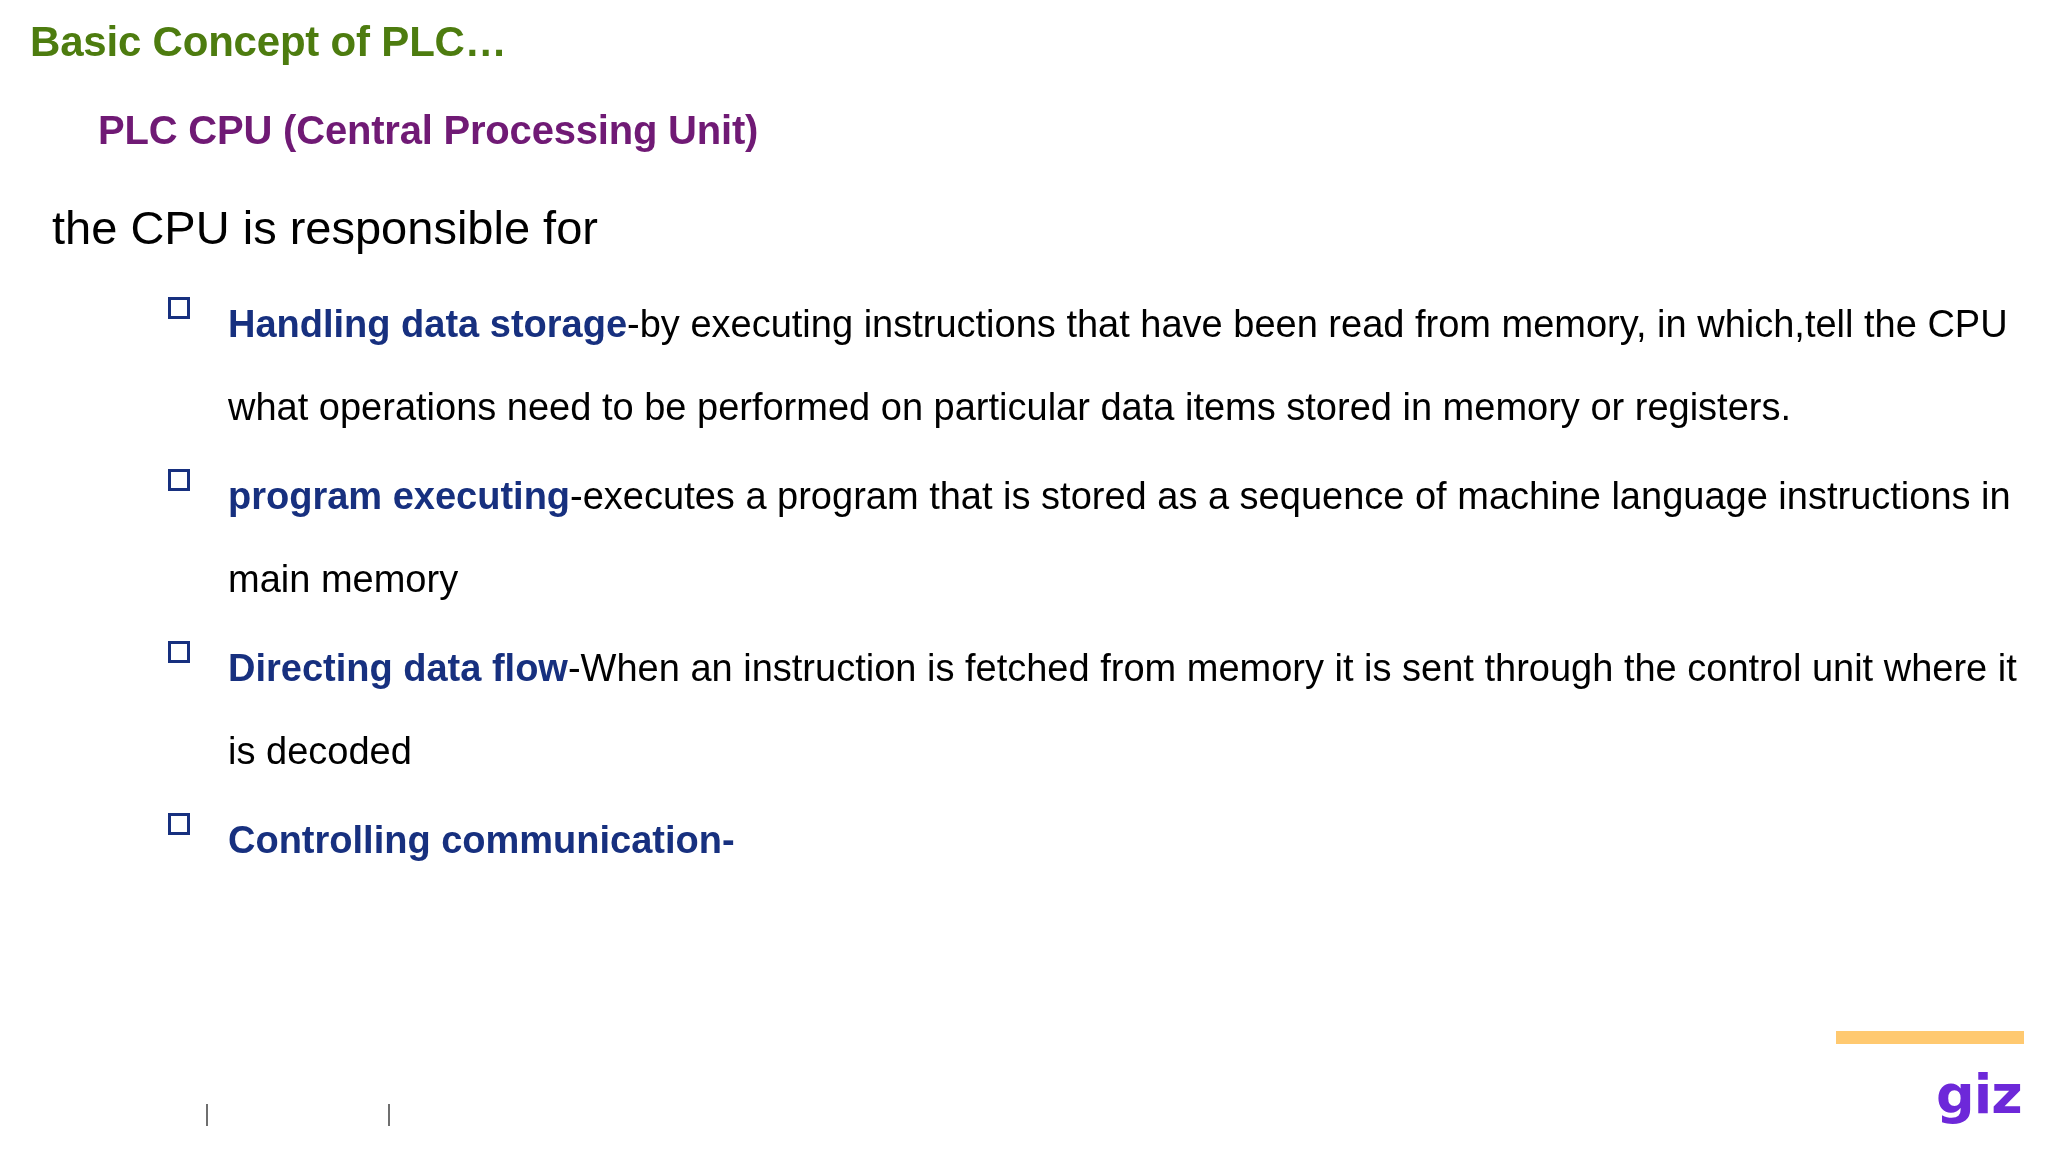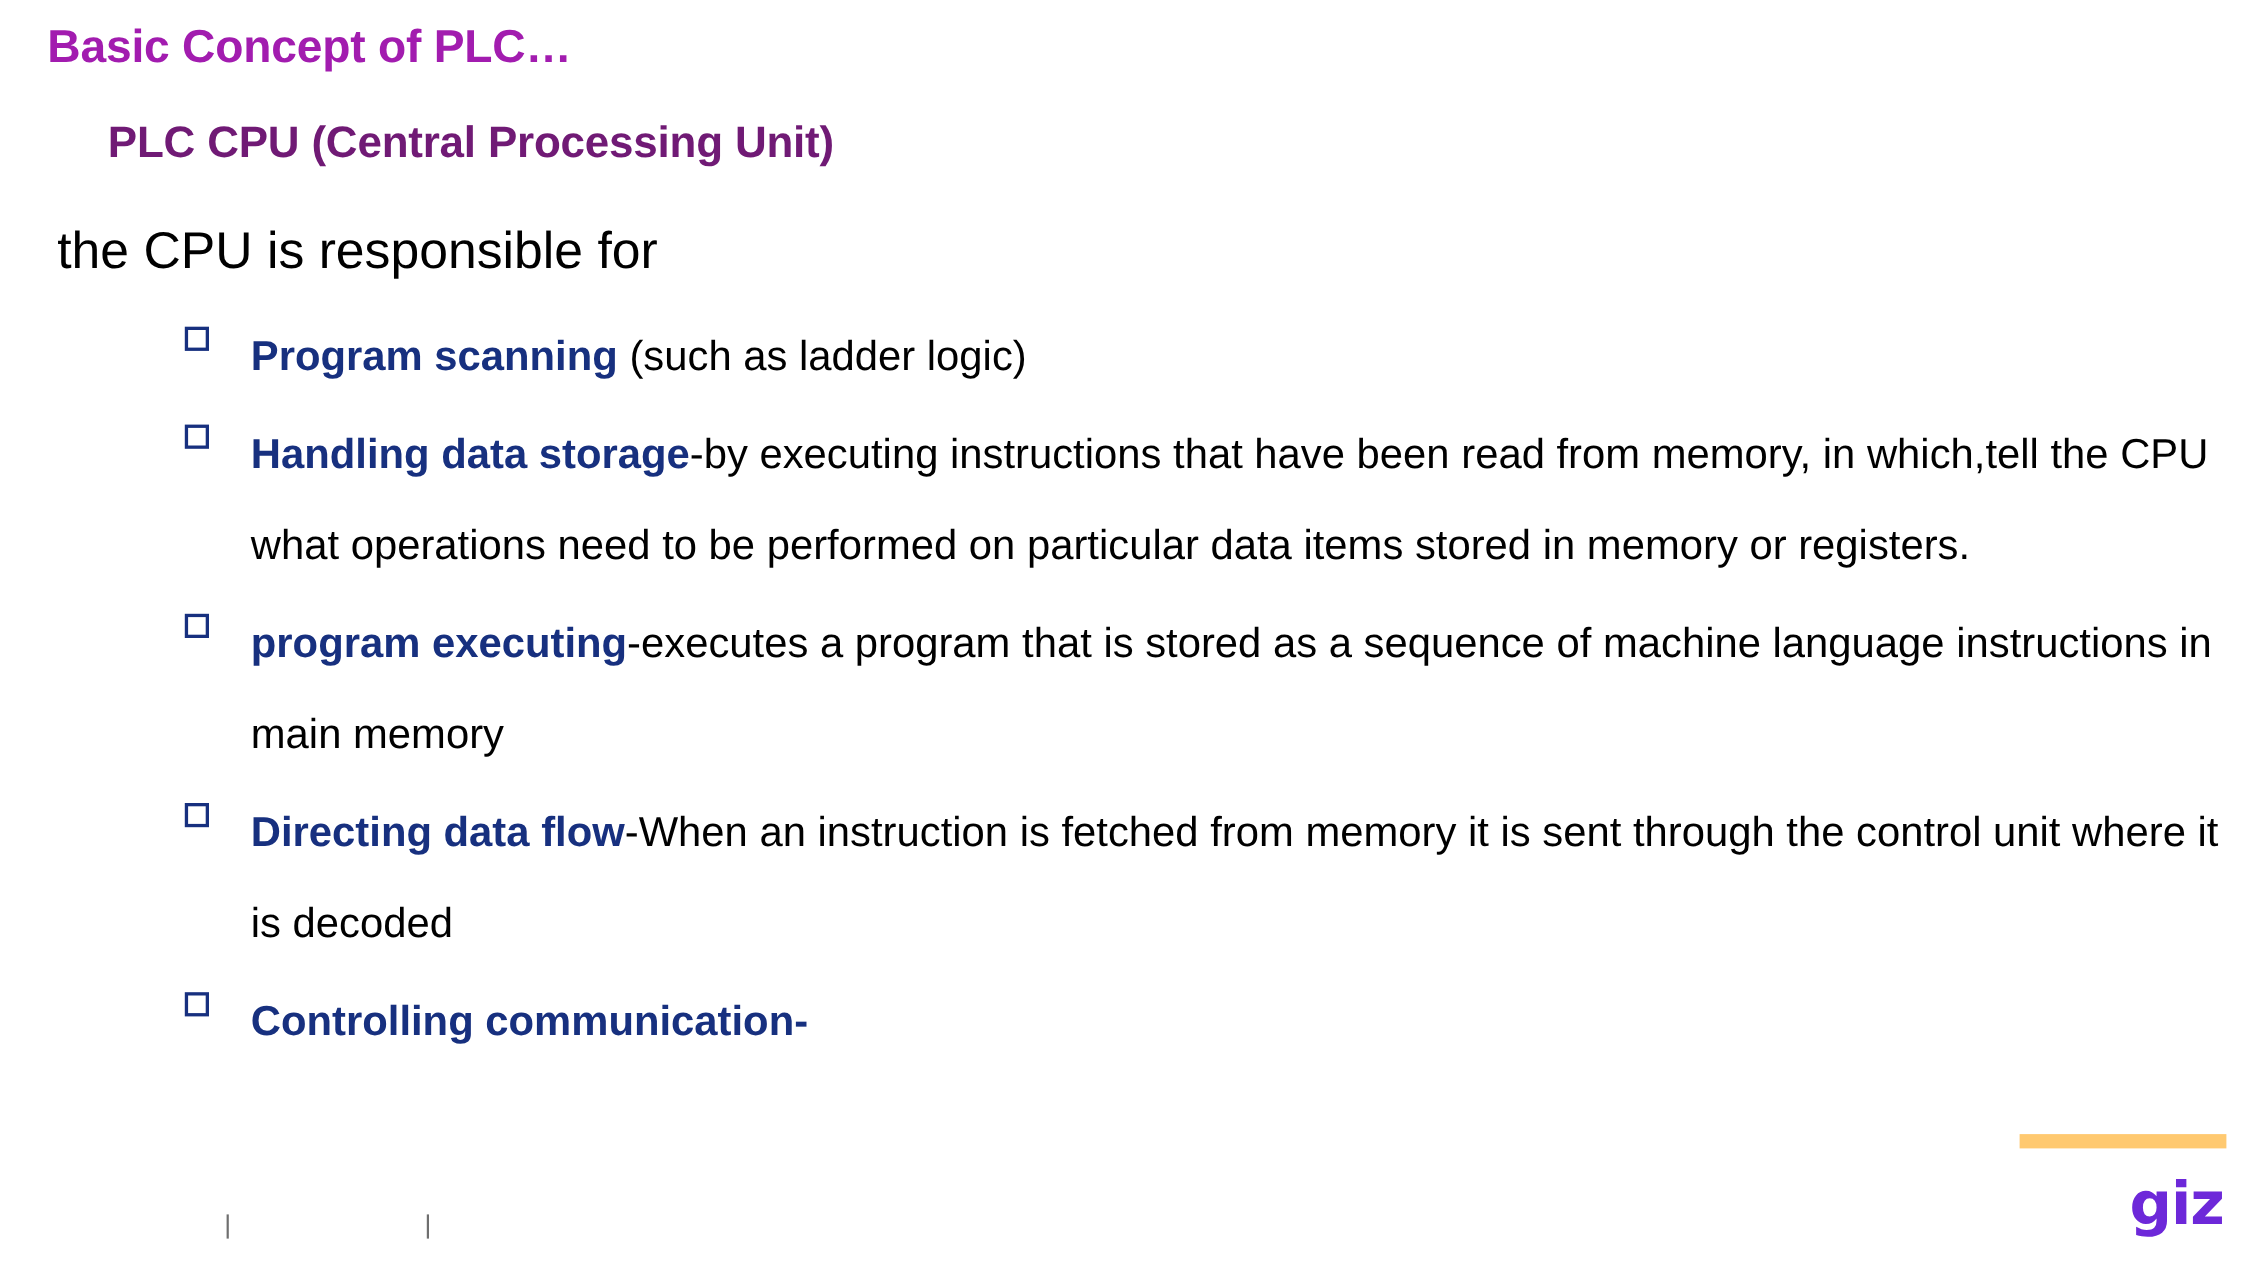--- a/index.html
+++ b/index.html
@@ -16,25 +16,25 @@
     position: relative;
     width: 2048px;
     height: 1152px;
     background: #ffffff;
     overflow: hidden;
   }
 
   
   .slide-title {
     position: absolute;
-    left: 43px;
+    left: 30px;
     top: 18px;
     font-size: 42px;
     font-weight: bold;
-    color: #a21caf;
+    color: #4d7c0f;
     letter-spacing: -0.2px;
     white-space: nowrap;
   }
   .slide-subtitle {
     position: absolute;
     left: 98px;
     top: 108px;
     font-size: 40px;
     font-weight: bold;
     color: #701a75;
@@ -131,24 +131,20 @@
 <div id="slide">
 
   <div class="slide-title">Basic Concept of PLC…</div>
 
   <div class="slide-subtitle">PLC CPU (Central Processing Unit)</div>
 
   <div class="lead-line">the CPU is responsible for</div>
 
   <div class="bullet-block">
 
-    <div class="bullet-item">
-      <span class="bullet-square"></span>
-      <span class="bullet-text"><b>Program scanning</b><span> (such as ladder logic)</span></span>
-    </div>
 
     <div class="bullet-item">
       <span class="bullet-square"></span>
       <span class="bullet-text"><b>Handling data storage</b><span>-by executing instructions that have been read from memory, in which,tell the CPU what operations need to be performed on particular data items stored in memory or registers.</span></span>
     </div>
 
     <div class="bullet-item">
       <span class="bullet-square"></span>
       <span class="bullet-text"><b>program executing</b><span>-executes a program that is  stored as a sequence of machine language instructions in main memory</span></span>
     </div>

